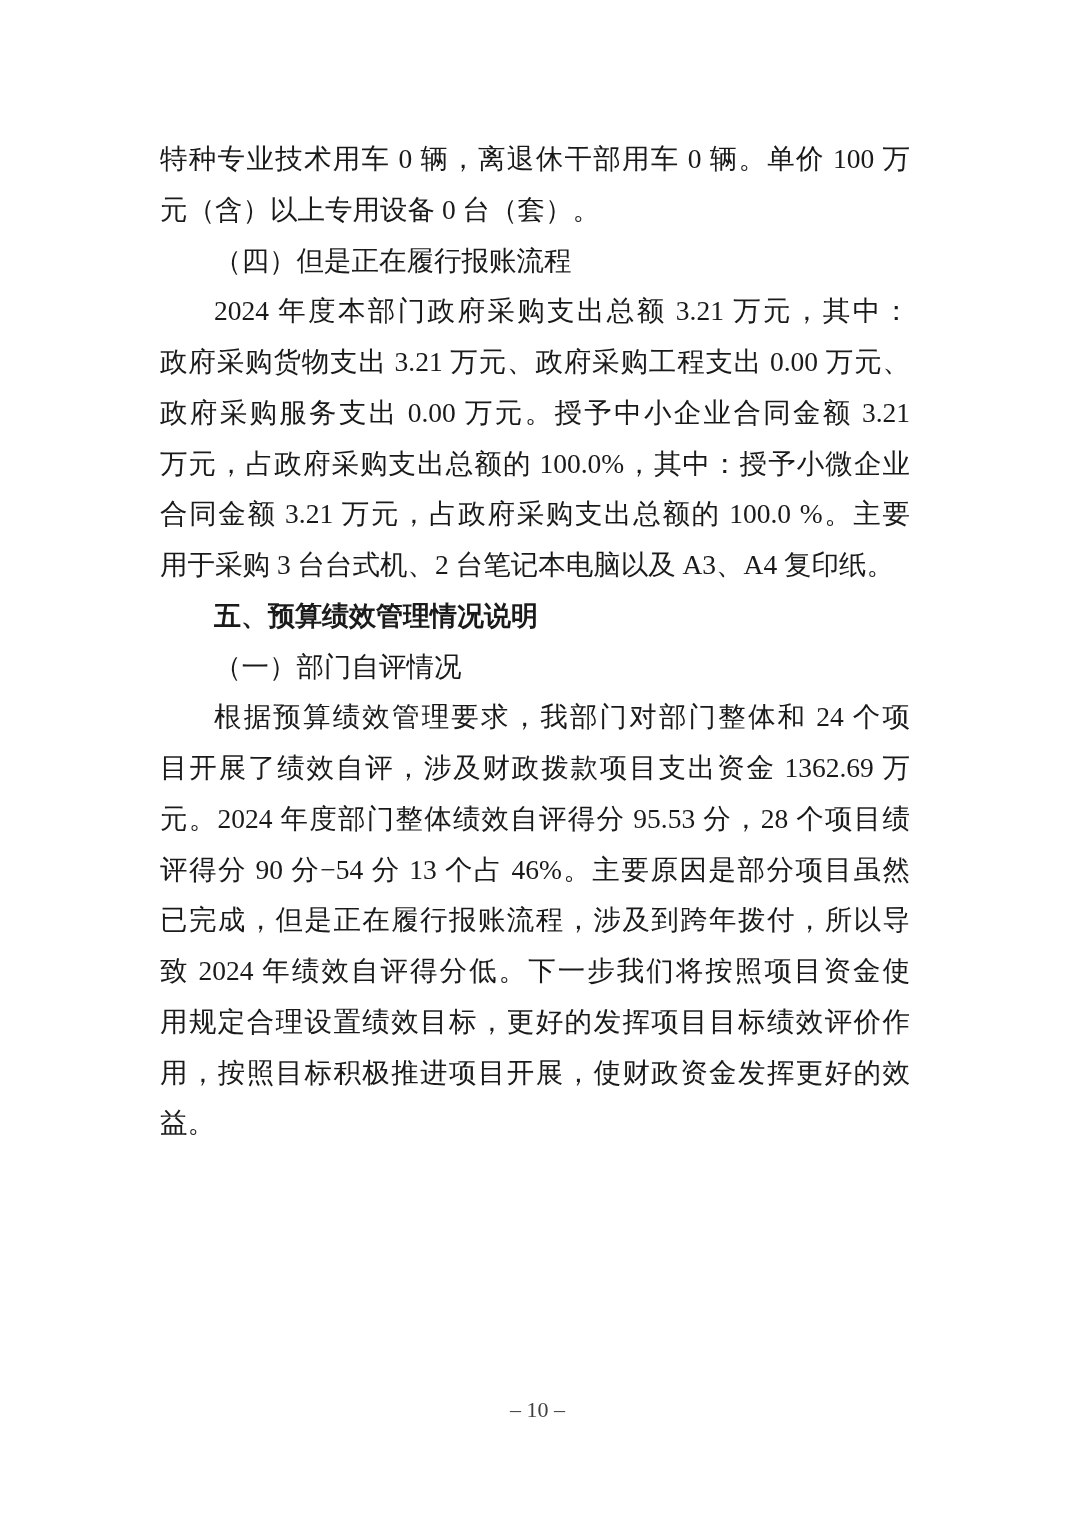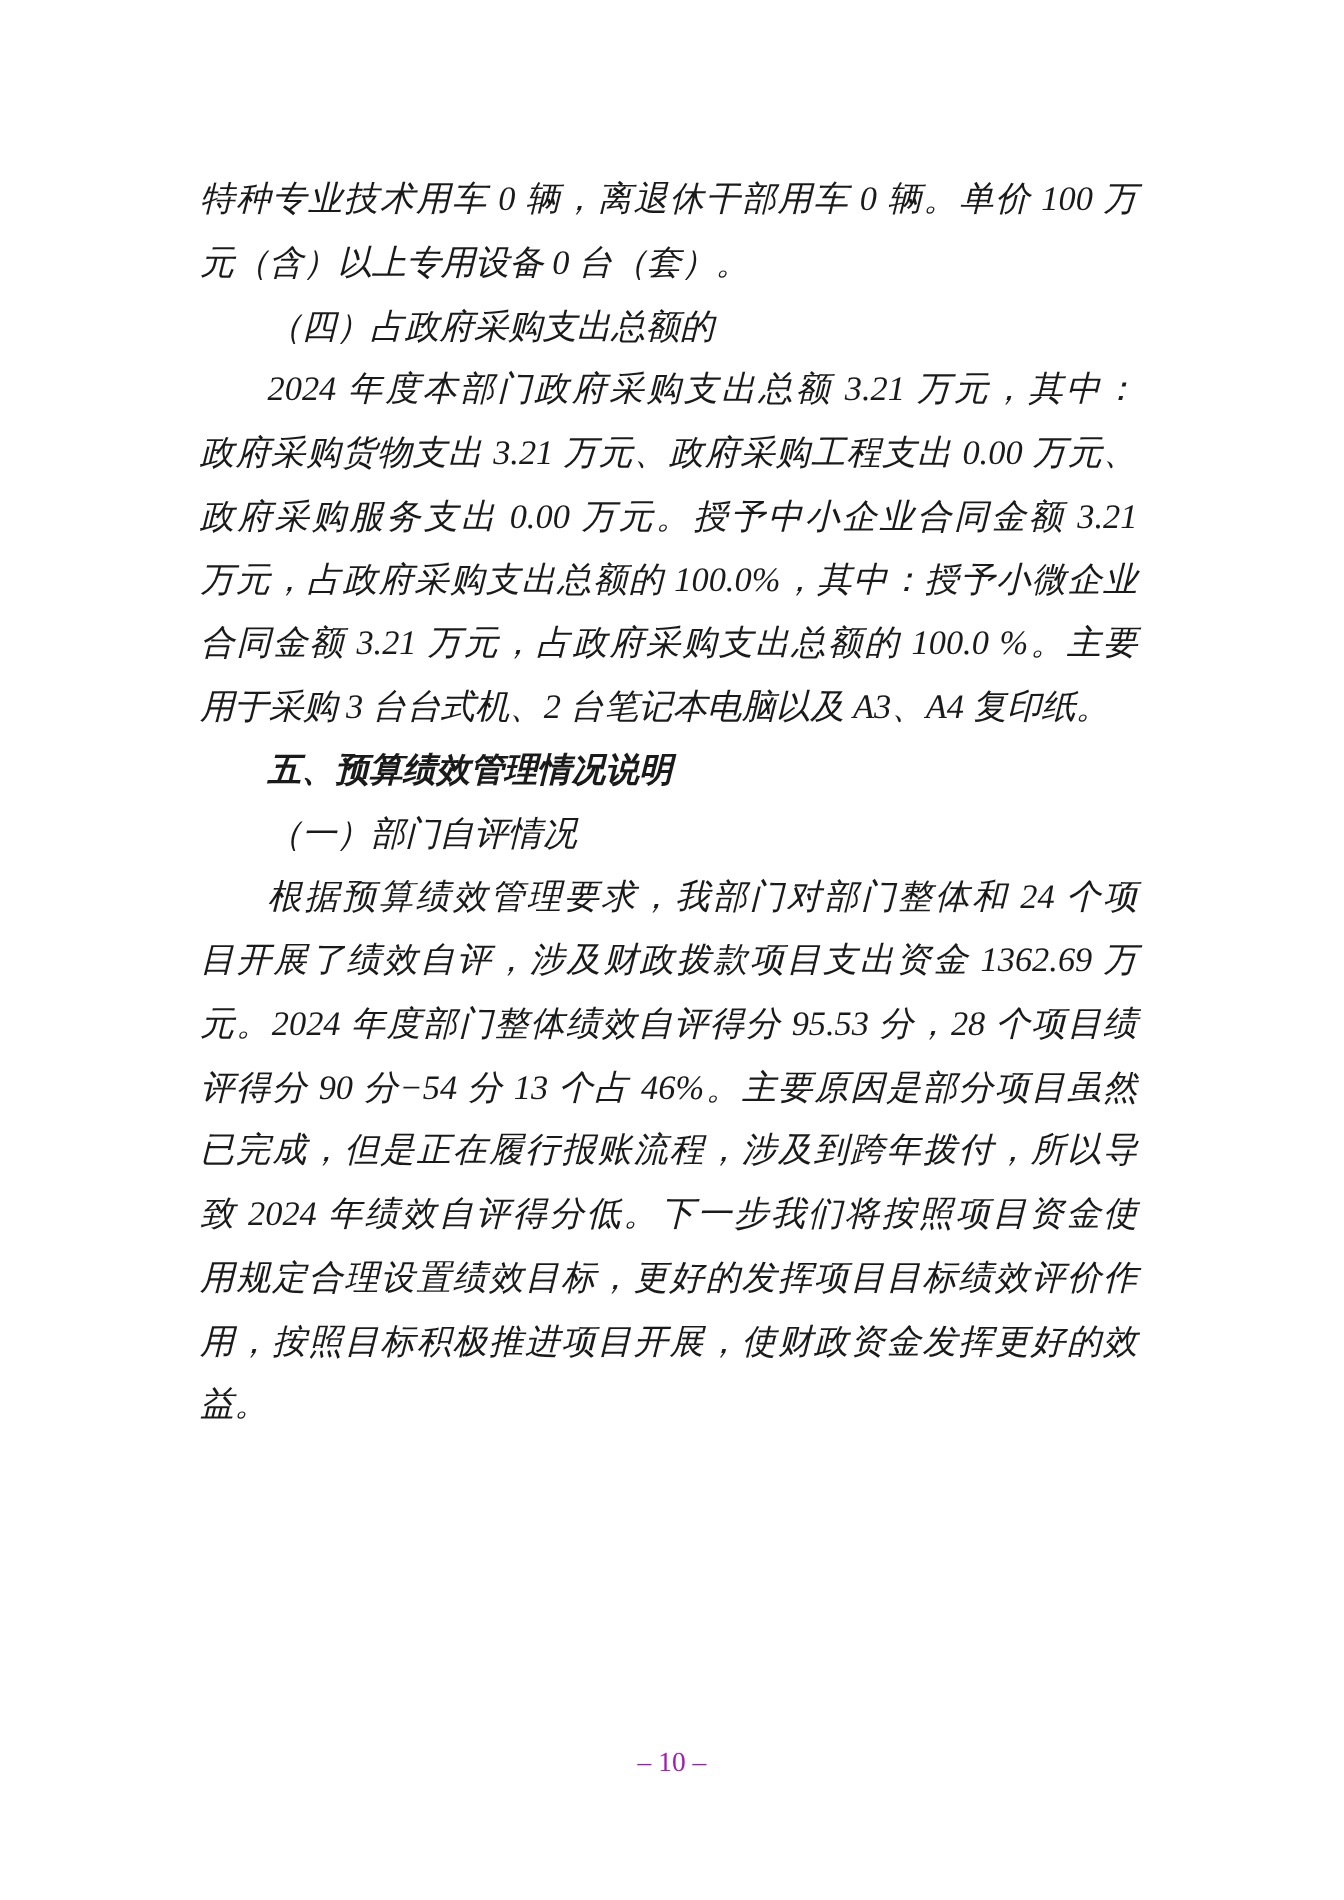--- a/index.html
+++ b/index.html
@@ -14,21 +14,20 @@
     background: #ffffff;
     overflow: hidden;
     font-family: "Liberation Serif", "DejaVu Serif", serif;
     color: #1a1a1a;
   }
   .content {
     position: absolute;
     left: 160px;
     top: 134px;
     width: 750px;
-    font-style: italic;
   }
   .line {
     font-size: 27.5px;
     height: 50.75px;
     line-height: 50.75px;
     text-align: justify;
     white-space: normal;
     overflow: visible;
   }
   .line.just {
@@ -52,31 +51,31 @@
     font-weight: 400;
   }
   .footer {
     position: absolute;
     left: 0;
     top: 1396px;
     width: 100%;
     text-align: center;
     font-size: 22px;
     line-height: 28px;
-    color: #a21caf;
+    color: #404040;
   }
 </style>
 </head>
 <body>
 
 <div class="page">
   <main class="content" id="lines-container">
       <div class="line body just">特种专业技术用车 0 辆，离退休干部用车 0 辆。单价 100 万</div>
       <div class="line body end">元（含）以上专用设备 0 台（套）。</div>
-      <div class="line subheading indent end">（四）占政府采购支出总额的</div>
+      <div class="line subheading indent end">（四）但是正在履行报账流程</div>
       <div class="line body indent just">2024 年度本部门政府采购支出总额 3.21 万元，其中：</div>
       <div class="line body just">政府采购货物支出 3.21 万元、政府采购工程支出 0.00 万元、</div>
       <div class="line body just">政府采购服务支出 0.00 万元。授予中小企业合同金额 3.21</div>
       <div class="line body just">万元，占政府采购支出总额的 100.0%，其中：授予小微企业</div>
       <div class="line body just">合同金额 3.21 万元，占政府采购支出总额的 100.0 %。主要</div>
       <div class="line body end">用于采购 3 台台式机、2 台笔记本电脑以及 A3、A4 复印纸。</div>
       <div class="line heading indent end">五、预算绩效管理情况说明</div>
       <div class="line subheading indent end">（一）部门自评情况</div>
       <div class="line body indent just">根据预算绩效管理要求，我部门对部门整体和 24 个项</div>
       <div class="line body just">目开展了绩效自评，涉及财政拨款项目支出资金 1362.69 万</div>

